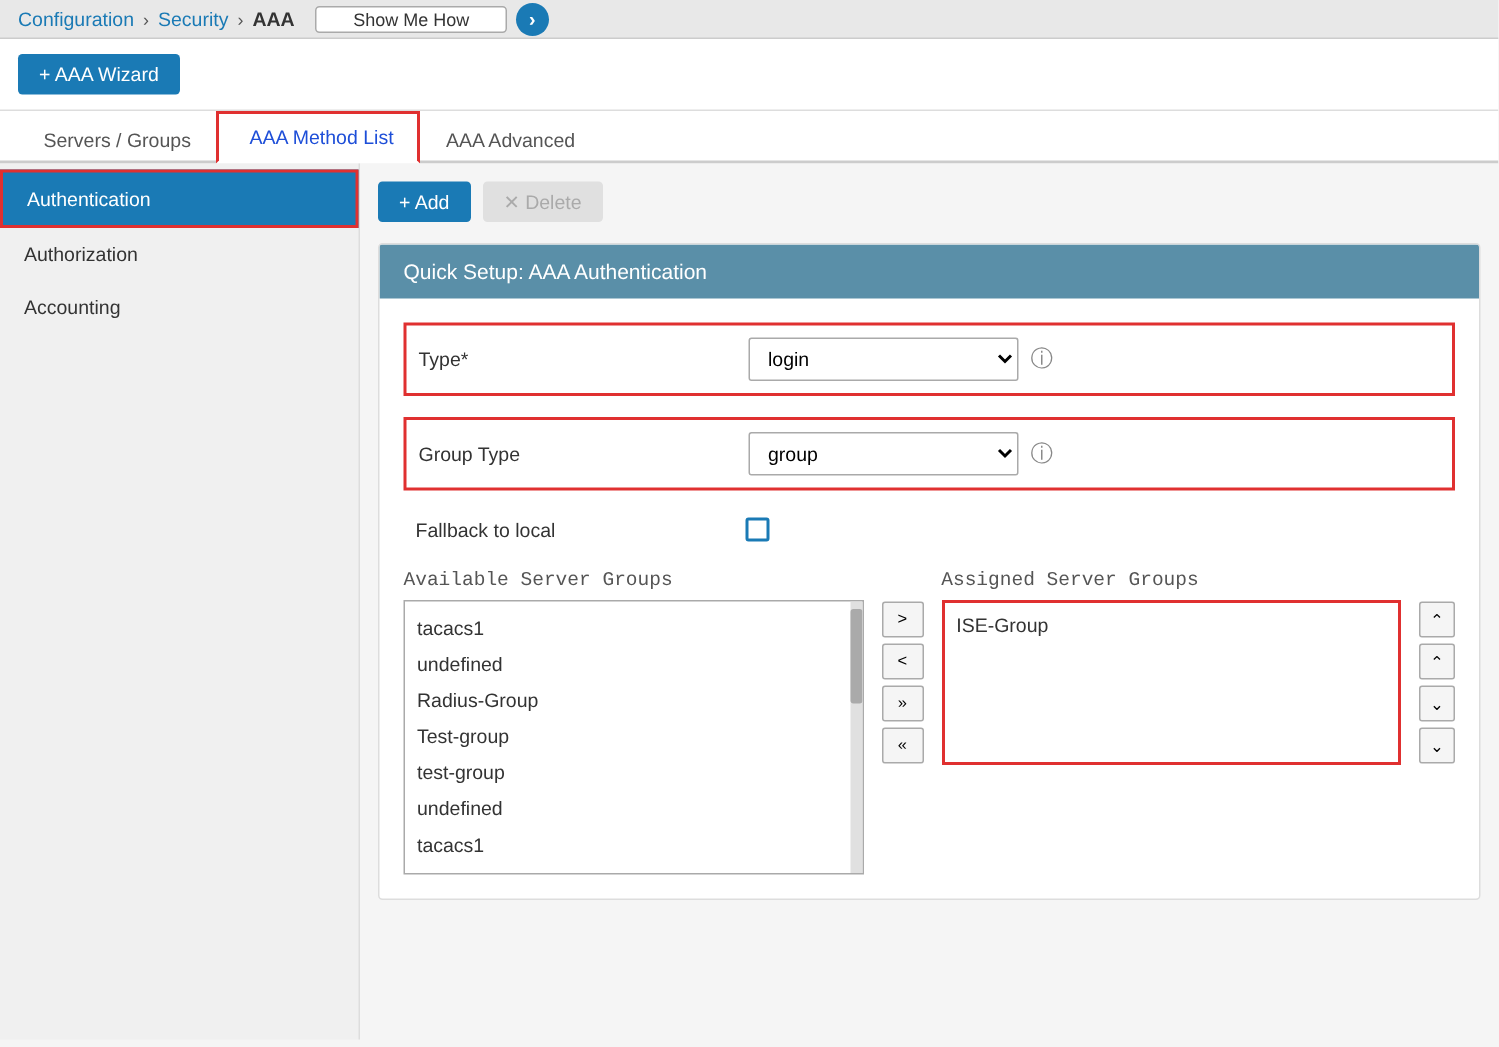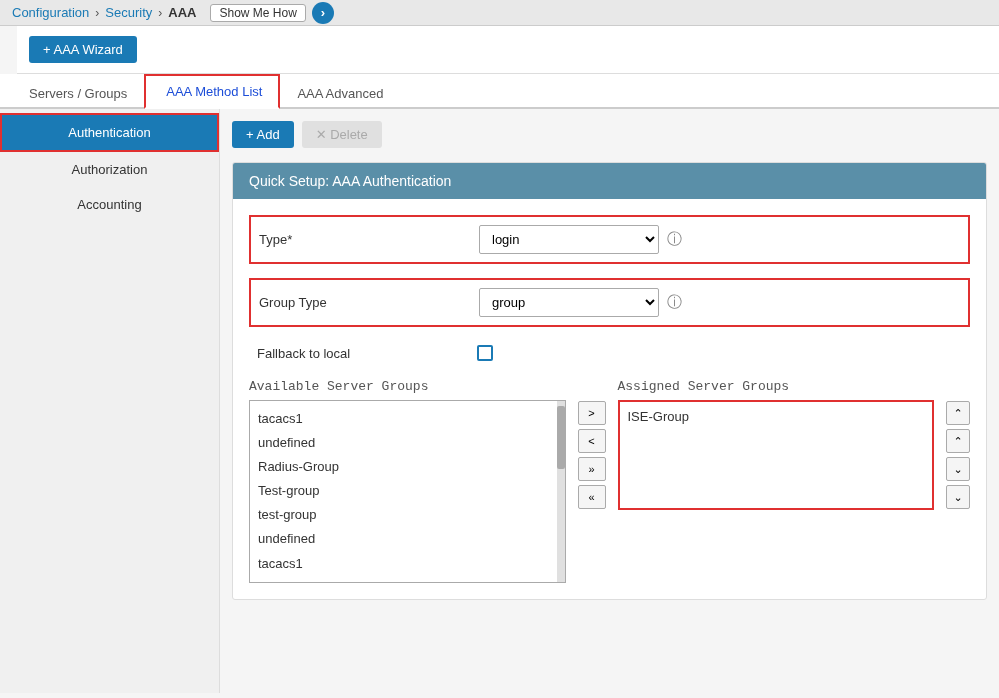--- a/index.html
+++ b/index.html
@@ -27,21 +27,21 @@
     .breadcrumb-current {
       color: #333;
       font-weight: bold;
       font-size: 13px;
     }
     .show-me-how-btn {
       margin-left: 8px;
       background: #fff;
       border: 1px solid #aaa;
       border-radius: 3px;
-      padding: 1px 8px;
+      padding: 1px 24px;
       font-size: 12px;
       cursor: pointer;
       color: #333;
     }
     .help-circle {
       display: inline-flex;
       align-items: center;
       justify-content: center;
       width: 22px;
       height: 22px;
@@ -51,21 +51,20 @@
       font-weight: bold;
       font-size: 13px;
       cursor: pointer;
     }
 
     
     .toolbar {
       background: #fff;
       padding: 10px 12px;
       border-bottom: 1px solid #ddd;
-      margin-left: 17px;
     }
     .aaa-wizard-btn {
       background: #1a7ab5;
       color: white;
       border: none;
       border-radius: 3px;
       padding: 6px 14px;
       font-size: 13px;
       cursor: pointer;
       display: inline-flex;
@@ -101,25 +100,24 @@
     }
 
     
     .main-layout {
       display: flex;
       height: calc(698px - 26px - 48px - 40px);
     }
 
     
     .sidebar {
-      width: 220px;
+      width: 240px;
       background: #f0f0f0;
       border-right: 1px solid #ddd;
       padding-top: 4px;
-      text-align: center;
     }
     .sidebar-item {
       padding: 10px 16px;
       font-size: 13px;
       cursor: pointer;
       color: #333;
     }
     .sidebar-item.active {
       background: #1a7ab5;
       color: white;

